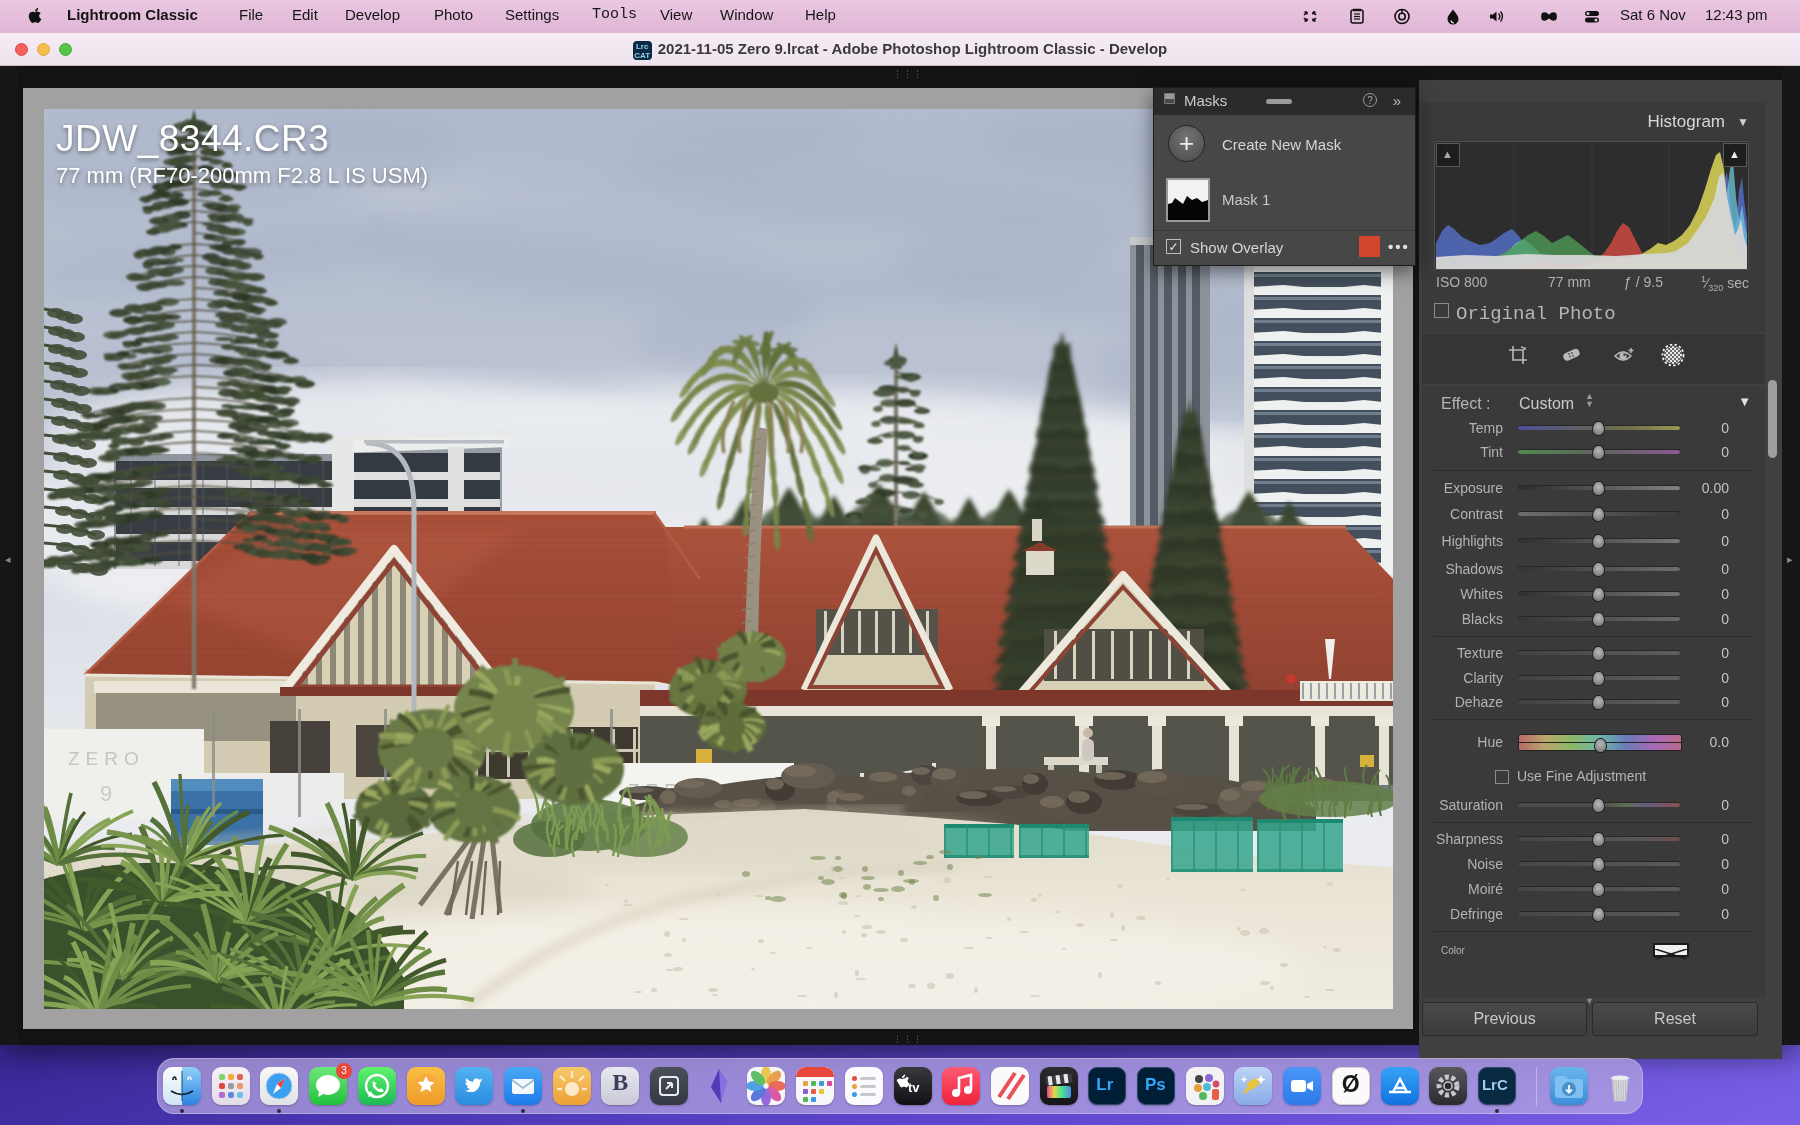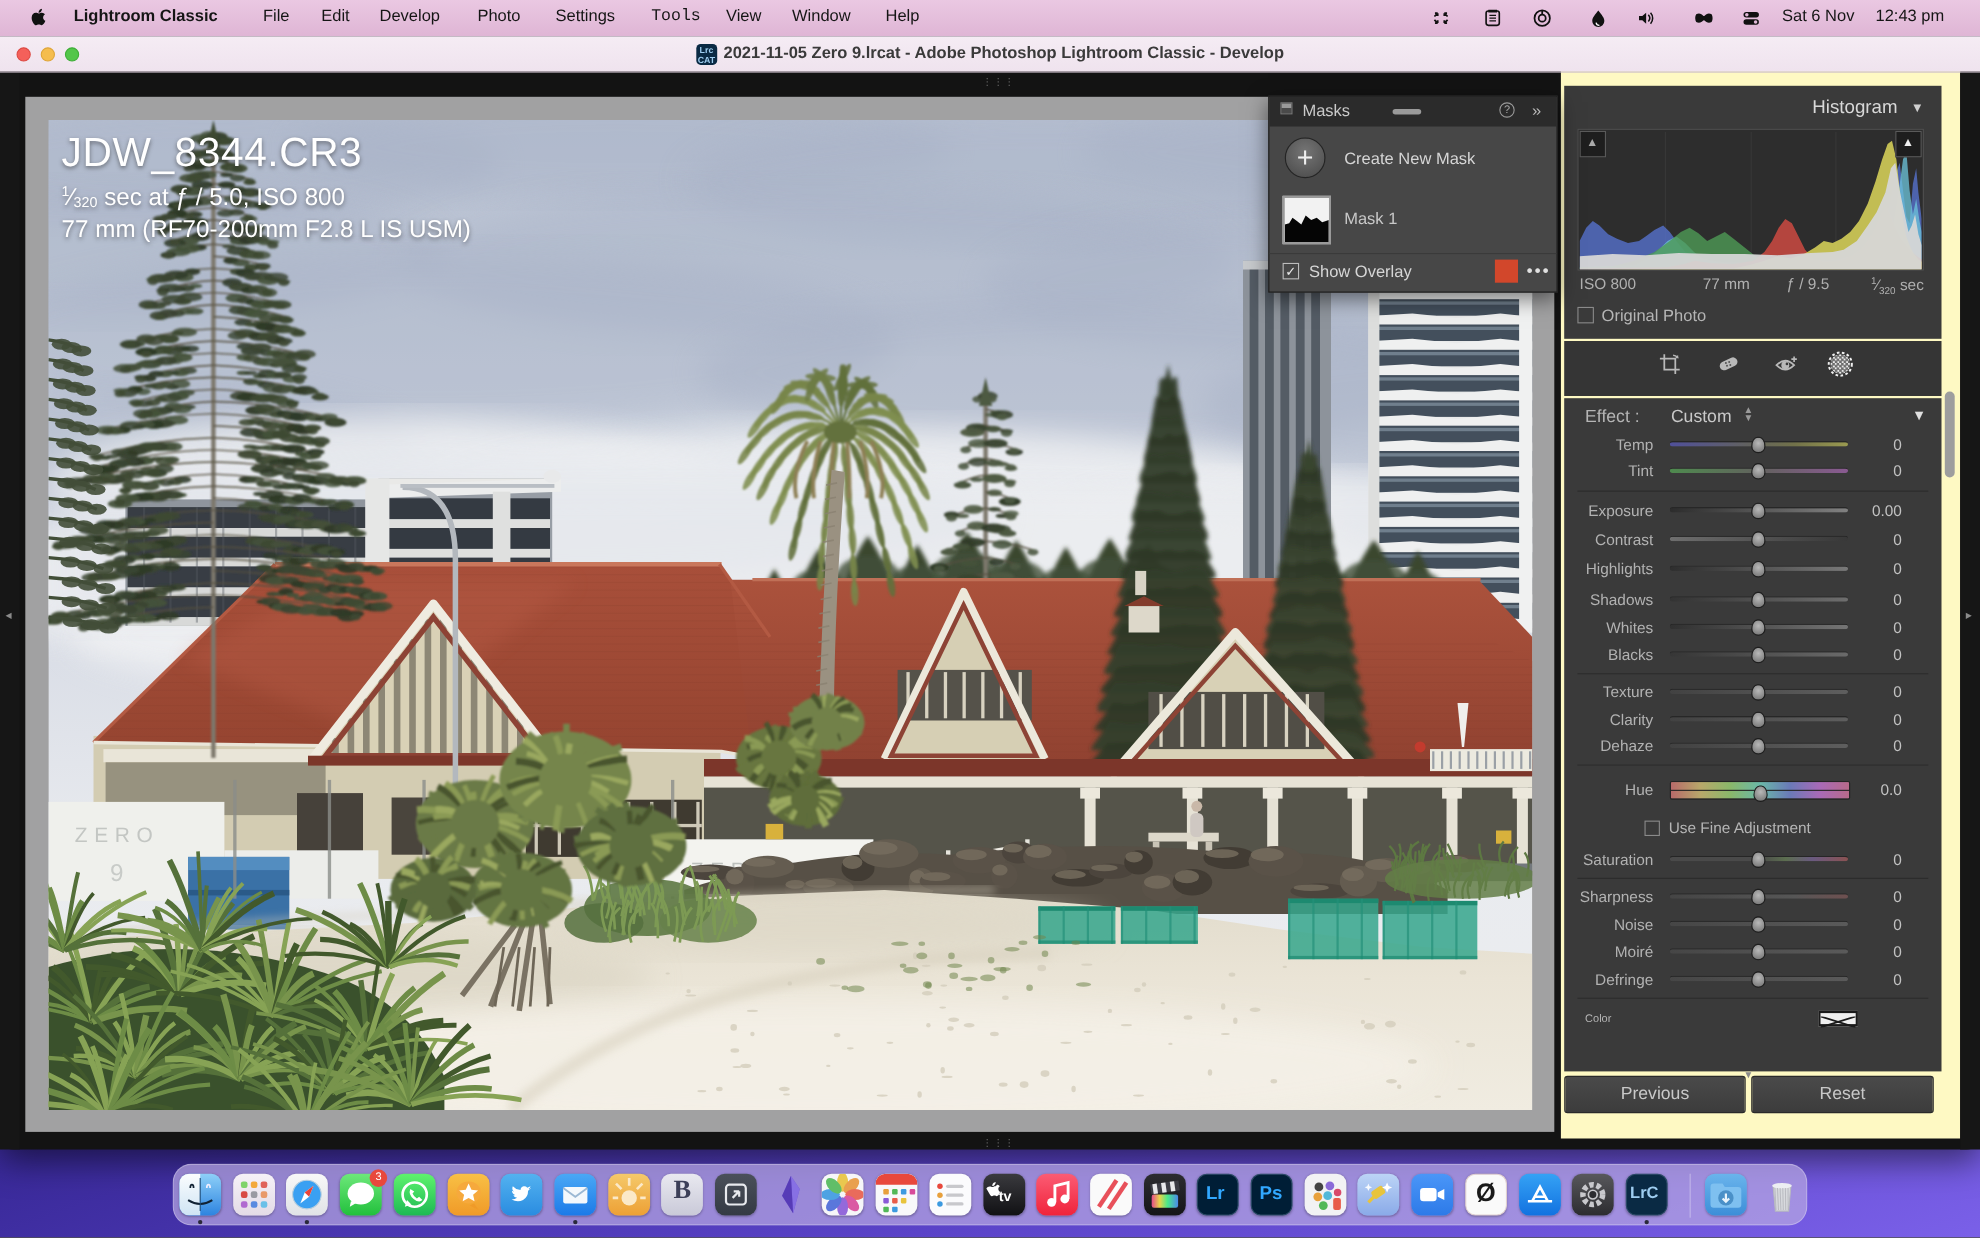--- a/index.html
+++ b/index.html
@@ -15,21 +15,21 @@
 .lrc-badge { display:inline-block; width:19px; height:19px; background:#0a2a44; border-radius:4px; color:#9ecdf0; font-size:8px; font-weight:bold; vertical-align:-4px; line-height:9px; padding-top:1px; margin-right:6px; }
 #canvas { position:absolute; left:23px; top:88px; width:1390px; height:941px; background:#a1a1a2; }
 #photo { position:absolute; left:44px; top:109px; width:1349px; height:900px; }
 #ovl { position:absolute; left:56px; top:118px; color:#fff; text-shadow:0 2px 4px rgba(40,40,40,0.55); }
 #ovl .l1 { font-size:37px; letter-spacing:0.5px; }
 #ovl .l2 { font-size:22px; margin-top:6px; }
 #ovl .l3 { font-size:22px; margin-top:3px; }
 sup.fr { font-size:13px; vertical-align:8px; } sub.fr { font-size:13px; vertical-align:-2px; }
 .estrip { position:absolute; top:66px; width:18px; height:979px; background:#161616; color:#8a8a8a; font-size:11px; }
 
-#rpanel { position:absolute; left:1419px; top:56px; width:363px; height:979px; background:#fef9c3; color:#b5b5b5; }
+#rpanel { position:absolute; left:1419px; top:80px; width:363px; height:979px; background:#404040; color:#b5b5b5; }
 .sect { position:absolute; left:3px; width:343px; background:#3a3a3a; }
 .srow { position:absolute; left:0; width:343px; height:16px; font-size:14px; color:#b2b2b2; }
 .slbl { position:absolute; right:262px; top:0; }
 .strack { position:absolute; left:96px; top:5px; width:162px; height:5px; border-radius:3px; border-top:1px solid #262626; }
 .sknob { position:absolute; left:74px; top:-5px; width:13px; height:15px; background:radial-gradient(circle at 50% 38%,#b8b8b8,#6e6e6e); border:1.5px solid #1e1e1e; border-radius:45% 45% 50% 50%/ 60% 60% 42% 42%; }
 .sval { position:absolute; right:36px; top:0; color:#c2c2c2; }
 .btn { position:absolute; height:34px; background:linear-gradient(180deg,#4a4a4a,#3c3c3c); border:1px solid #2a2a2a; border-radius:3px; color:#c8c8c8; font-size:16px; text-align:center; line-height:32px; }
 
 #masks { position:absolute; left:1153px; top:87px; width:263px; height:179px; background:#474747; border:1px solid #1c1c1c; box-shadow:0 6px 18px rgba(0,0,0,0.5); font-size:15px; color:#d6d6d6; }
 #masks .hdr { position:absolute; left:0; top:0; width:100%; height:27px; background:#2b2b2b; color:#cbcbcb; }
@@ -2303,21 +2303,20 @@
 <path d="M310,770 Q325,738 340,731" stroke="#55713a" stroke-width="3.3" fill="none"></path>
 <path d="M310,770 Q329,735 348,724" stroke="#87a355" stroke-width="3.0" fill="none"></path>
 <path d="M310,770 Q344,735 379,724" stroke="#42592c" stroke-width="3.9" fill="none"></path>
 <path d="M310,770 Q346,746 382,747" stroke="#78944c" stroke-width="4.1" fill="none"></path>
 <path d="M310,770 Q342,754 374,761" stroke="#55713a" stroke-width="4.5" fill="none"></path>
 <path d="M310,770 Q341,758 372,769" stroke="#87a355" stroke-width="3.9" fill="none"></path>
 </g>
 </svg></div>
 <div id="ovl">
  <div class="l1">JDW_8344.CR3</div>
- <div class="l2"><sup class="fr">1</sup>⁄<sub class="fr">320</sub> sec at ƒ / 5.0, ISO 800</div>
  <div class="l3">77 mm (RF70-200mm F2.8 L IS USM)</div>
 </div>
 
 <div style="position:absolute;left:893px;top:71px;width:15px;height:6px;color:#6a6a6a;font-size:9px;line-height:6px;letter-spacing:1px;">⋮⋮⋮</div>
 <div style="position:absolute;left:893px;top:1036px;width:15px;height:6px;color:#6a6a6a;font-size:9px;line-height:6px;letter-spacing:1px;">⋮⋮⋮</div>
 
 <div id="rpanel">
   <div class="sect" style="top:22px;height:230px;">
     <div style="position:absolute;right:40px;top:10px;font-size:17px;color:#d8d8d8;">Histogram</div>
     <div style="position:absolute;right:16px;top:13px;font-size:12px;color:#d0d0d0;">▼</div>
@@ -2338,21 +2337,21 @@
             <span style="position:absolute;left:5px;top:4px;font-size:11px;color:#aaa;">▲</span>
           </div>
       <div style="position:absolute;right:1px;top:1px;width:24px;height:24px;background:#1e1e1e;border:1px solid #5a5a5a;">
             <span style="position:absolute;left:5px;top:4px;font-size:11px;color:#f0f0f0;">▲</span>
           </div>
     </div>
     <div style="position:absolute;left:14px;top:172px;width:315px;font-size:14px;color:#b0b0b0;">
       <span>ISO 800</span><span style="position:absolute;left:112px;">77 mm</span><span style="position:absolute;left:188px;">ƒ / 9.5</span><span style="position:absolute;right:2px;"><sup style="font-size:9px;">1</sup>⁄<sub style="font-size:9px;">320</sub> sec</span>
     </div>
     <div style="position:absolute;left:12px;top:201px;width:15px;height:15px;border:1px solid #8a8a8a;background:#3a3a3a;"></div>
-    <div style="position:absolute;left:34px;top:201px;font-size:15px;color:#b5b5b5;">Original Photo</div>
+    <div style="position:absolute;left:34px;top:201px;font-size:19px;color:#b5b5b5;font-family:Liberation Mono, monospace;">Original Photo</div>
   </div>
   <div class="sect" style="top:254px;height:50px;background:#353535;">
     <div class="mico" style="left:86px;top:11px;"><svg width="20" height="20" viewBox="0 0 20 20">
             <g stroke="#b9b9b9" stroke-width="1.6" fill="none">
               <path d="M5,1 L5,15 L19,15"></path>
               <path d="M1,5 L15,5 L15,19"></path>
               <path d="M9,1 a5,5 0 0 1 5,-1" opacity="0"></path>
             </g>
             <path d="M13,2 a6,6 0 0 1 4,2 l-1.6,0 m1.6,0 l0,-1.8" stroke="#b9b9b9" stroke-width="1.3" fill="none"></path>
           </svg></div>

